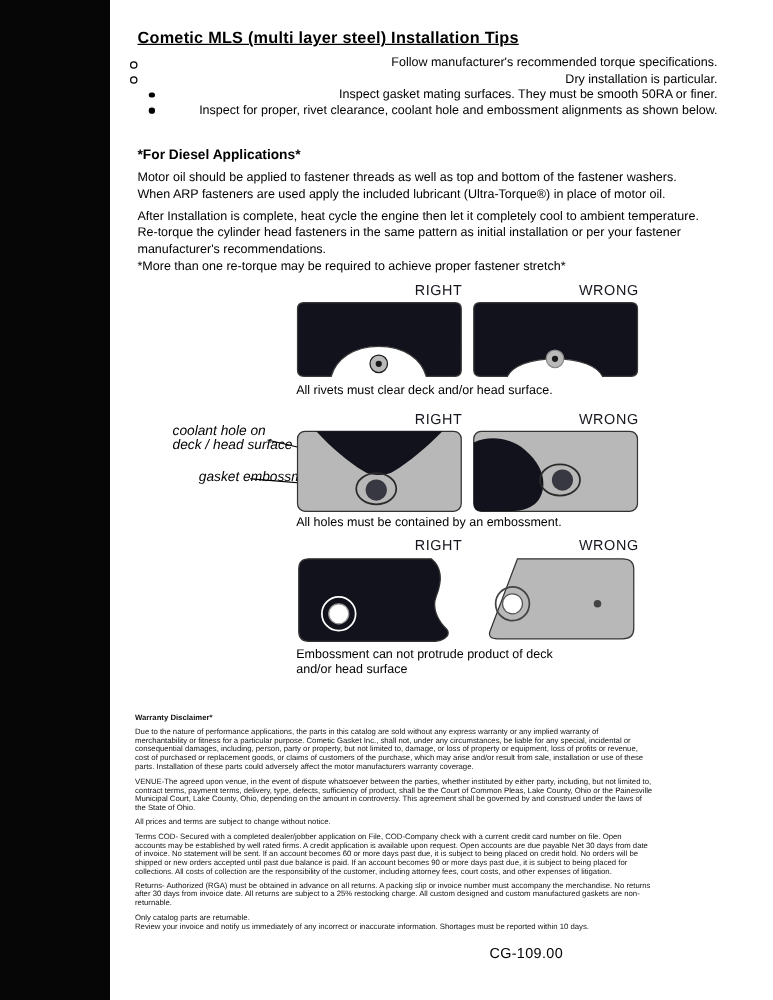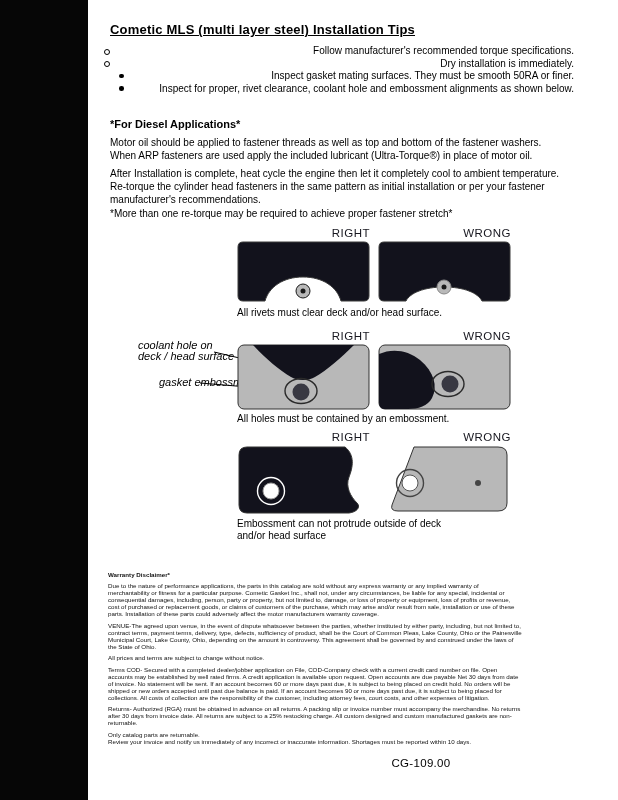--- a/index.html
+++ b/index.html
@@ -53,21 +53,21 @@
 
   <div class="title">Cometic MLS (multi layer steel) Installation Tips</div>
 
   <div class="bullets">
     <div class="bullet-row">
       <span class="marker-o"></span>
       <span>Follow manufacturer's recommended torque specifications.</span>
     </div>
     <div class="bullet-row">
       <span class="marker-o"></span>
-      <span>Dry installation is immediately.</span>
+      <span>Dry installation is particular.</span>
     </div>
     <div class="bullet-row sub">
       <span class="marker-f"></span>
       <span>Inspect gasket mating surfaces.  They must be smooth 50RA or finer.</span>
     </div>
     <div class="bullet-row sub">
       <span class="marker-f"></span>
       <span>Inspect for proper, rivet clearance, coolant hole and embossment alignments as shown below.</span>
     </div>
   </div>
@@ -140,21 +140,21 @@
   </div>
   <div class="diag" style="left:378px;top:445px;">
     <svg width="133" height="70" viewBox="0 0 133 70">
       <path class="f-gray" stroke="#333" d="M36,2 L14,60 Q12,66 20,66 H120 Q129,66 129,58 V10 Q129,2 120,2 Z"></path>
       <circle cx="32" cy="38" r="8" fill="#fff" stroke="#555"></circle>
       <circle cx="32" cy="38" r="13.5" fill="none" stroke="#444" stroke-width="1.4"></circle>
       <circle cx="100" cy="38" r="3" fill="#444"></circle>
     </svg>
   </div>
   <div class="caption" style="left:237px;top:518px;width:260px;">
-    <div>Embossment can not protrude outside of deck</div>
+    <div>Embossment can not protrude product of deck</div>
     <div>and/or head surface</div>
   </div>
 
   <div class="disclaimer">
     <div class="disc-h">Warranty Disclaimer*</div>
     <div class="disc-p">Due to the nature of performance applications, the parts in this catalog are sold without any express warranty or any implied warranty of merchantability or fitness for a particular purpose.  Cometic Gasket Inc., shall not, under any circumstances, be liable for any special, incidental or consequential damages, including, person, party or property, but not limited to, damage, or loss of property or equipment, loss of profits or revenue, cost of purchased or replacement goods, or claims of customers of the purchase, which may arise and/or result from sale, installation or use of these parts.  Installation of these parts could adversely affect the motor manufacturers warranty coverage.</div>
     <div class="disc-p">VENUE-The agreed upon venue, in the event of dispute whatsoever between the parties, whether instituted by either party, including, but not limited to, contract terms, payment terms, delivery, type, defects, sufficiency of product, shall be the Court of Common Pleas, Lake County, Ohio or the Painesville Municipal Court, Lake County, Ohio, depending on the amount in controversy. This agreement shall be governed by and construed under the laws of the State of Ohio.</div>
     <div class="disc-p">All prices and terms are subject to change without notice.</div>
     <div class="disc-p">Terms COD- Secured with a completed dealer/jobber application on File, COD-Company check with a current credit card number on file.  Open accounts may be established by well rated firms.  A credit application is available upon request.  Open accounts are due payable Net 30 days from date of invoice.  No statement will be sent.  If an account becomes 60 or more days past due, it is subject to being placed on credit hold.  No orders will be shipped or new orders accepted until past due balance is paid.  If an account becomes 90 or more days past due, it is subject to being placed for collections.  All costs of collection are the responsibility of the customer, including attorney fees, court costs, and other expenses of litigation.</div>
     <div class="disc-p">Returns- Authorized (RGA) must be obtained in advance on all returns.  A packing slip or invoice number must accompany the merchandise.  No returns after 30 days from invoice date.  All returns are subject to a 25% restocking charge.  All custom designed and custom manufactured gaskets are non-returnable.</div>

